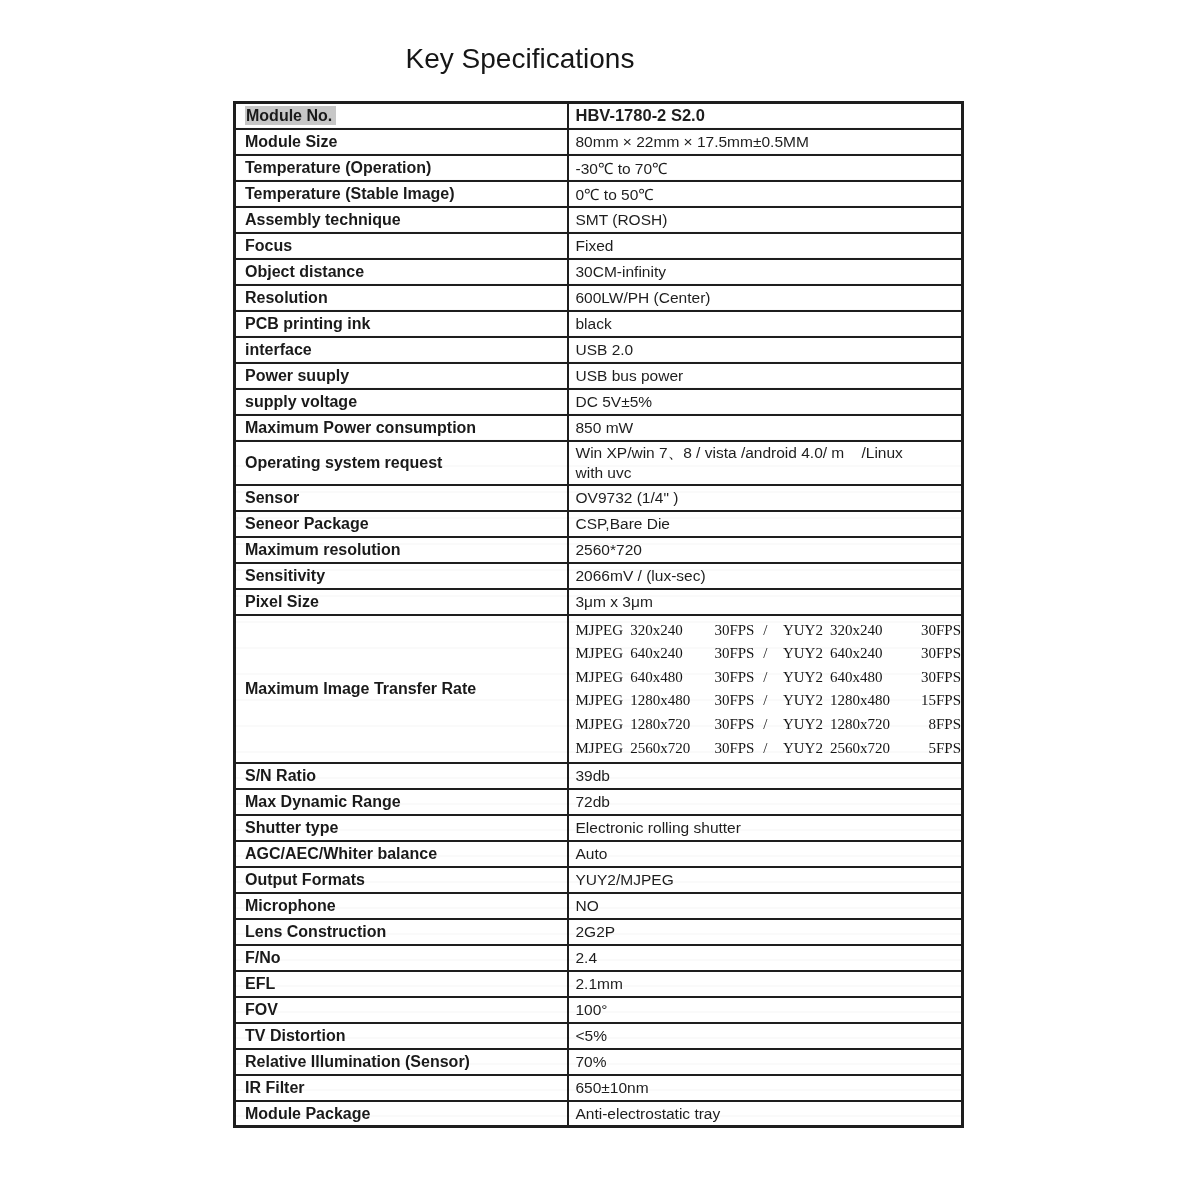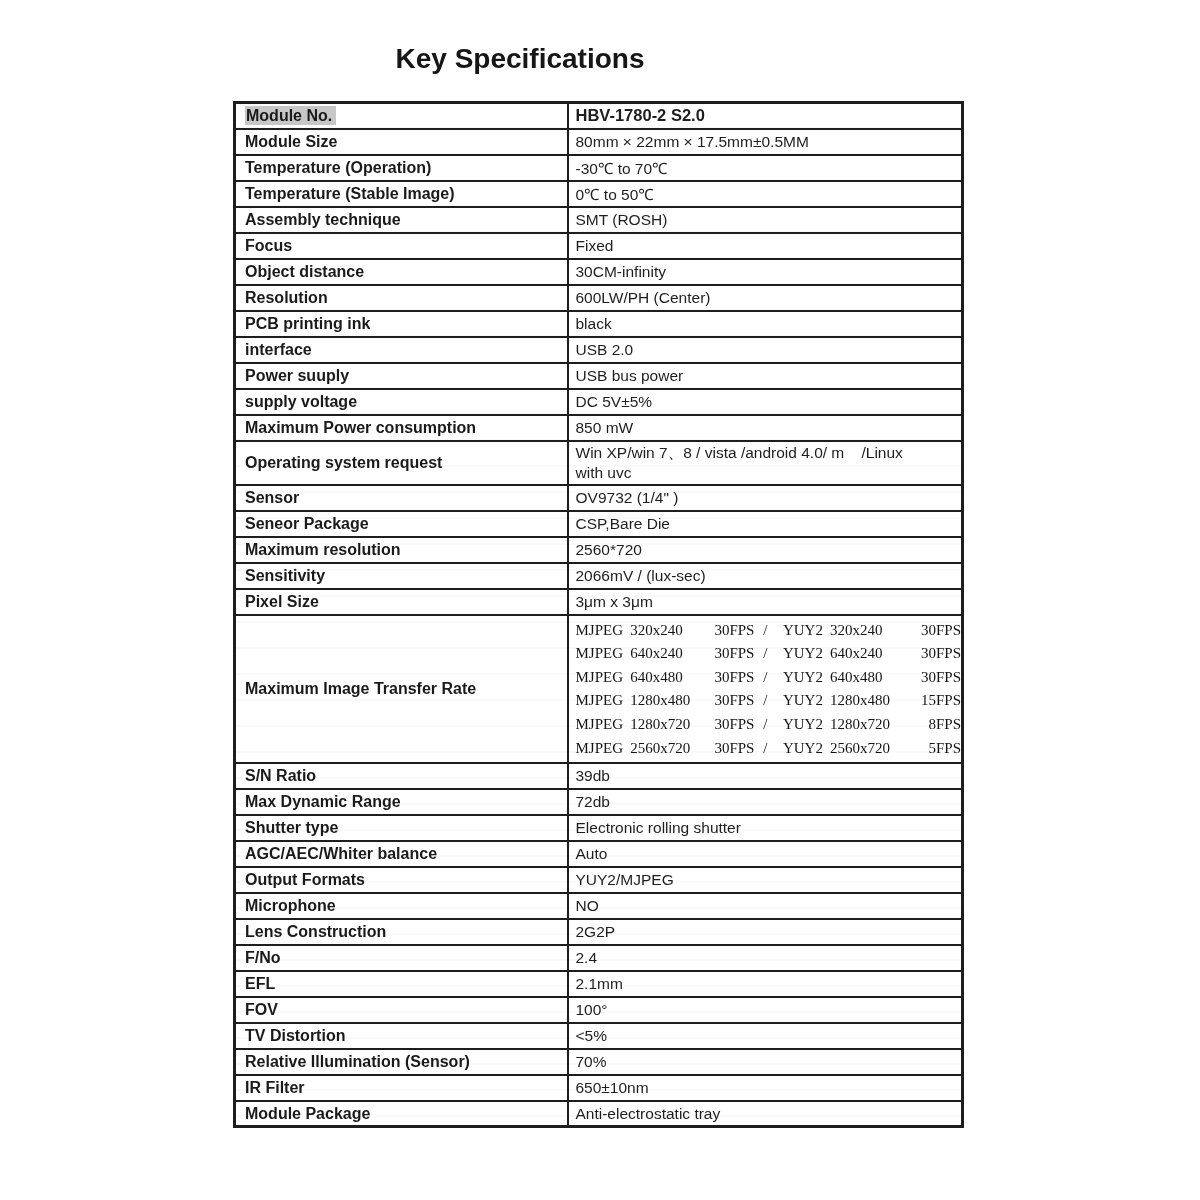--- a/index.html
+++ b/index.html
@@ -15,21 +15,21 @@
     color: #1c1c1c;
     overflow: hidden;
   }
   .page-title {
     position: absolute;
     top: 43px;
     left: 0;
     width: 1040px;
     text-align: center;
     font-size: 28px;
-    font-weight: bold;
+    font-weight: normal;
     color: #161616;
     letter-spacing: 0px;
   }
   table.spec-table {
     position: absolute;
     left: 233px;
     top: 101px;
     width: 728px;
     border-collapse: collapse;
     table-layout: fixed;

